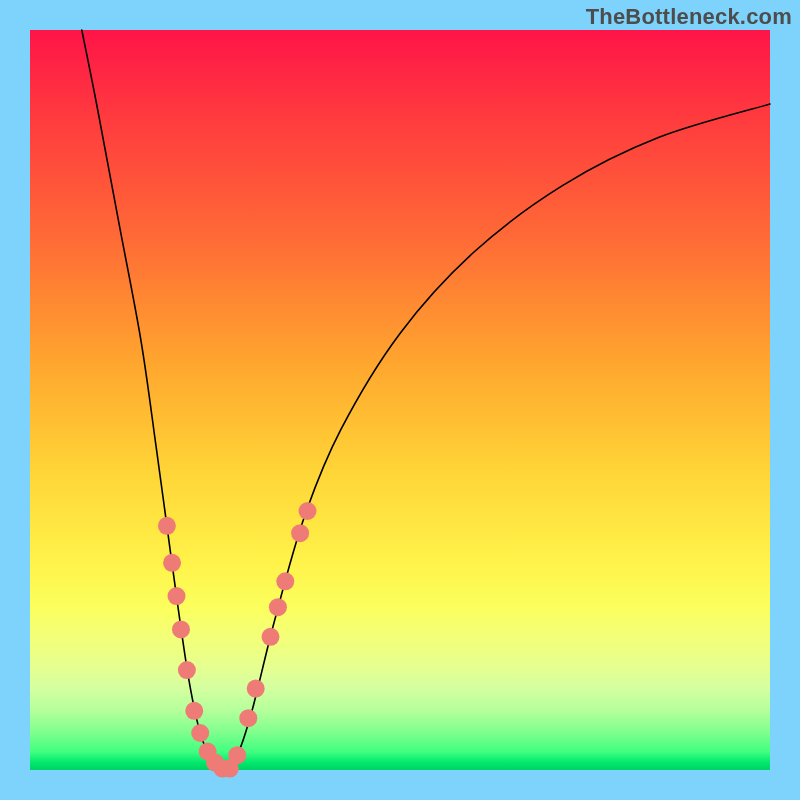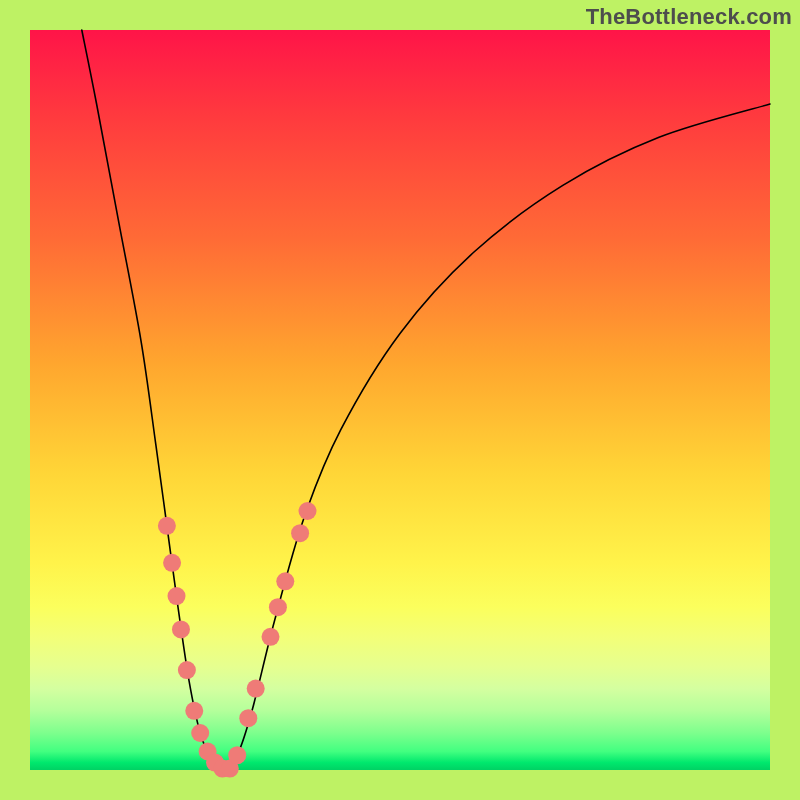--- a/index.html
+++ b/index.html
@@ -7,21 +7,21 @@
     padding: 0;
     width: 800px;
     height: 800px;
     overflow: hidden;
     font-family: Arial, Helvetica, sans-serif;
   }
   .canvas {
     position: relative;
     width: 800px;
     height: 800px;
-    background: #bef264;
+    background: #7dd3fc;
   }
   .plot-area {
     position: absolute;
     left: 30px;
     top: 30px;
     width: 740px;
     height: 740px;
     
     background: linear-gradient(
       to bottom,

